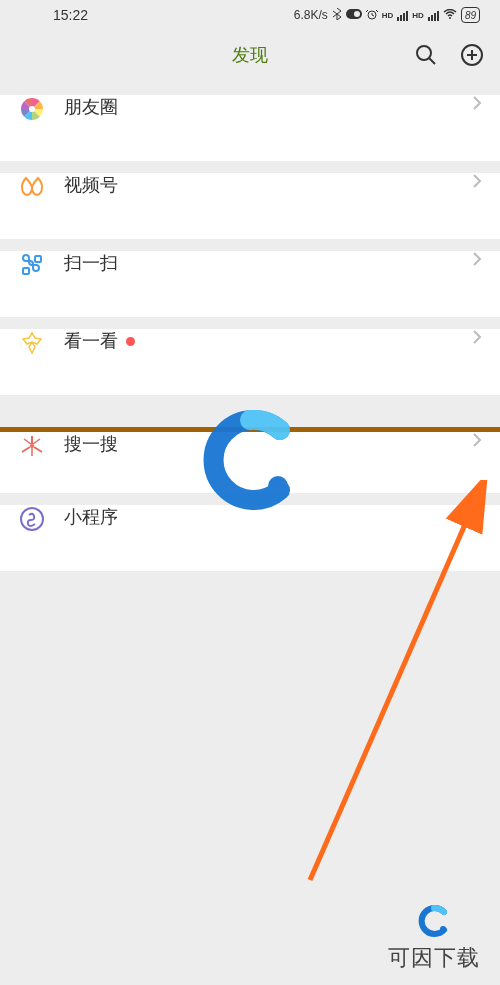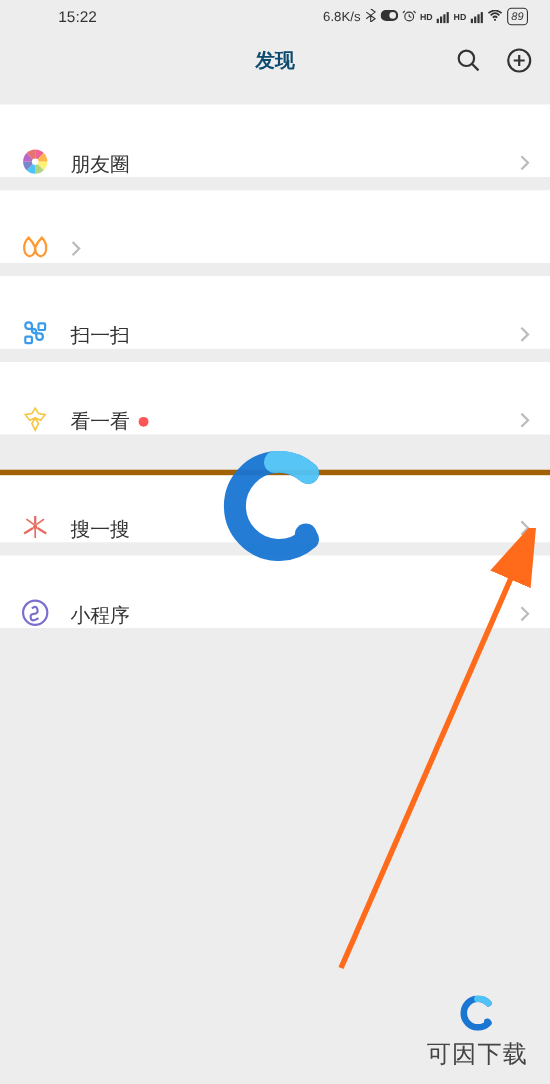--- a/index.html
+++ b/index.html
@@ -37,22 +37,22 @@
     .header {
       height: 50px;
       display: flex;
       align-items: center;
       justify-content: center;
       position: relative;
       background: #ededed;
     }
     .header-title {
       font-size: 18px;
-      color: #0c4a6e;
-      font-weight: 700;
+      color: #4d7c0f;
+      font-weight: 400;
     }
     .header-actions {
       position: absolute;
       right: 15px;
       display: flex;
       gap: 20px;
       align-items: center;
     }
     .icon-btn {
       width: 26px;
@@ -65,21 +65,21 @@
     .menu-group {
       margin-top: 12px;
     }
     .menu-group.first {
       margin-top: 15px;
     }
     .menu-item {
       background: #fff;
       height: 66px;
       display: flex;
-      align-items: flex-end;
+      align-items: flex-start;
       padding: 0 18px;
       cursor: pointer;
       position: relative;
     }
     .menu-item + .menu-item {
       border-top: 5px solid #a16207;
       margin-top: 32px;
     }
     .menu-icon {
       width: 28px;
@@ -259,20 +259,21 @@
   </div>
 </div>
 
 <div class="menu-group">
   <div class="menu-item">
     <div class="menu-icon">
       <svg width="26" height="26" viewBox="0 0 26 26">
         <path d="M7 4 Q3 8 3 13 Q3 20 8 21 Q13 20 13 13 Q13 20 18 21 Q23 20 23 13 Q23 8 19 4 Q15 8 13 13 Q11 8 7 4 Z" fill="none" stroke="#ff9933" stroke-width="2"></path>
       </svg>
     </div>
+    <div class="menu-label">视频号</div>
     <div class="chevron">
       <svg width="10" height="16" viewBox="0 0 10 16">
           <path d="M2 2 L8 8 L2 14" stroke="#bbb" stroke-width="2" fill="none"></path>
         </svg>
     </div>
   </div>
 </div>
 
 <div class="menu-group">
   <div class="menu-item">

